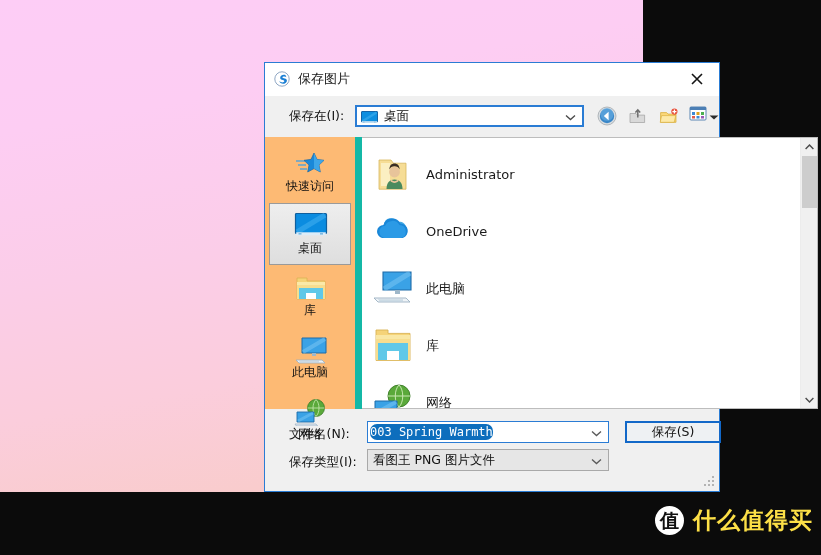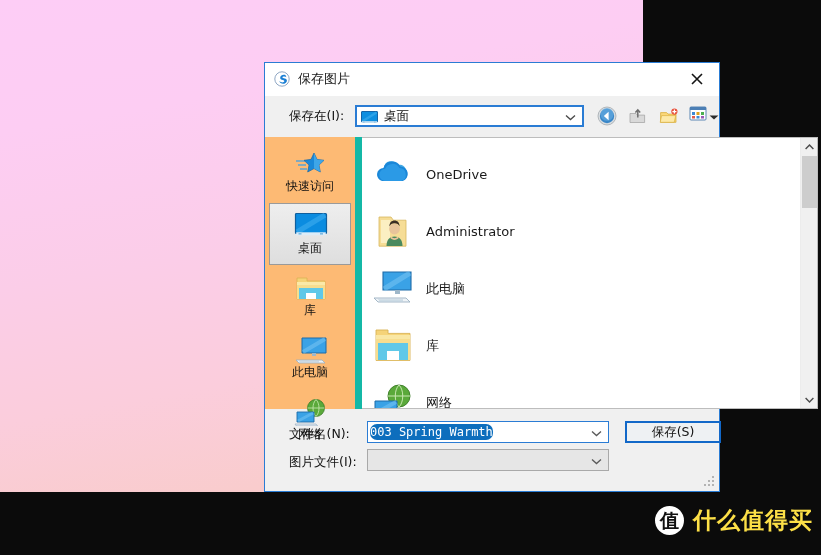--- a/index.html
+++ b/index.html
@@ -306,41 +306,41 @@
         </div>
         <div class="place-label">网络</div>
       </div>
     </div>
 
     <div id="filelist">
       <div id="filelist-inner">
 
         <div class="fl-row">
           <div class="fl-icon">
-            <svg width="42" height="34" viewBox="0 0 42 34">
-              <path d="M12 13 a7 7 0 0 1 13.4 -2.6 a6 6 0 0 1 8.6 5.4" fill="#2f9fe0" opacity=".9"></path>
-              <path d="M10 26 a6.6 6.6 0 0 1 1.4 -13 a9.2 9.2 0 0 1 17 -1.4 a7.4 7.4 0 0 1 2.4 14.4 Z" fill="#1a87d8"></path>
-              <path d="M12.5 26 a6.2 6.2 0 0 1 .6 -12.3 a8 8 0 0 1 14.4 -.6 a6.6 6.6 0 0 1 1.6 12.9 Z" fill="#2b9ae6"></path>
-            </svg>
-          </div>
-          <div class="fl-label">OneDrive</div>
-        </div>
-
-        <div class="fl-row">
-          <div class="fl-icon">
             <svg width="42" height="40" viewBox="0 0 42 40">
               <path d="M7 5 h12 l2.4 3.2 H34 v26 H7 Z" fill="#f6dd96" stroke="#d8b85e" stroke-width="0.8"></path>
               <path d="M9 8 h9 v23 H9 Z" fill="#fbefc2"></path>
               <circle cx="22.5" cy="17" r="5.4" fill="#e8c49a"></circle>
               <path d="M17.4 14.5 a5.6 5.6 0 0 1 10.2 0 c0 -4 -2.2 -6 -5.1 -6 s-5.1 2 -5.1 6 Z" fill="#3a2d24"></path>
               <path d="M14.5 34 c0 -6.4 3.6 -9.4 8 -9.4 s8 3 8 9.4 Z" fill="#4a8a5e"></path>
               <path d="M19.6 24.8 c1 1.8 4.8 1.8 5.8 0 l1.4 1 c-2 2.8 -6.6 2.8 -8.6 0 Z" fill="#e8c49a"></path>
             </svg>
           </div>
           <div class="fl-label">Administrator</div>
+        </div>
+
+        <div class="fl-row">
+          <div class="fl-icon">
+            <svg width="42" height="34" viewBox="0 0 42 34">
+              <path d="M12 13 a7 7 0 0 1 13.4 -2.6 a6 6 0 0 1 8.6 5.4" fill="#2f9fe0" opacity=".9"></path>
+              <path d="M10 26 a6.6 6.6 0 0 1 1.4 -13 a9.2 9.2 0 0 1 17 -1.4 a7.4 7.4 0 0 1 2.4 14.4 Z" fill="#1a87d8"></path>
+              <path d="M12.5 26 a6.2 6.2 0 0 1 .6 -12.3 a8 8 0 0 1 14.4 -.6 a6.6 6.6 0 0 1 1.6 12.9 Z" fill="#2b9ae6"></path>
+            </svg>
+          </div>
+          <div class="fl-label">OneDrive</div>
         </div>
 
         <div class="fl-row">
           <div class="fl-icon">
             <svg width="42" height="36" viewBox="0 0 42 36">
               <path d="M11 3 h28 v18 H11 Z" fill="#3aa2e6" stroke="#1d6ba8" stroke-width="1.1"></path>
               <path d="M12 20 L38 4" stroke="#7fc9f5" stroke-width="5" opacity=".5"></path>
               <path d="M23 21 h5 v4 h-5 Z" fill="#9fb7c9"></path>
               <path d="M2 29 h32 l4 4 H6 Z" fill="#eef3f7" stroke="#9bb0c1" stroke-width="0.9"></path>
               <path d="M6 30.2 h25 M7 31.4 h24 M8 32.4 h23" stroke="#c2d2de" stroke-width="0.8"></path>
@@ -402,22 +402,23 @@
         <span class="combo-arrow">
           <svg width="11" height="7" viewBox="0 0 11 7">
               <path d="M1 1.4 L5.5 5.6 L10 1.4" stroke="#5a5a5a" stroke-width="1.3" fill="none"></path>
             </svg>
         </span>
       </div>
       <div class="dlg-btn" id="save-btn">保存(S)</div>
     </div>
 
     <div class="frow">
-      <div class="frow-label">图片文件(I):</div>
+      <div class="frow-label">保存类型(I):</div>
       <div class="fcombo" id="filetype-combo">
+        <div id="filetype-value">看图王 PNG 图片文件</div>
         <span class="combo-arrow">
           <svg width="11" height="7" viewBox="0 0 11 7">
               <path d="M1 1.4 L5.5 5.6 L10 1.4" stroke="#5a5a5a" stroke-width="1.3" fill="none"></path>
             </svg>
         </span>
       </div>
     </div>
   </div>
 
   <div id="grip">

